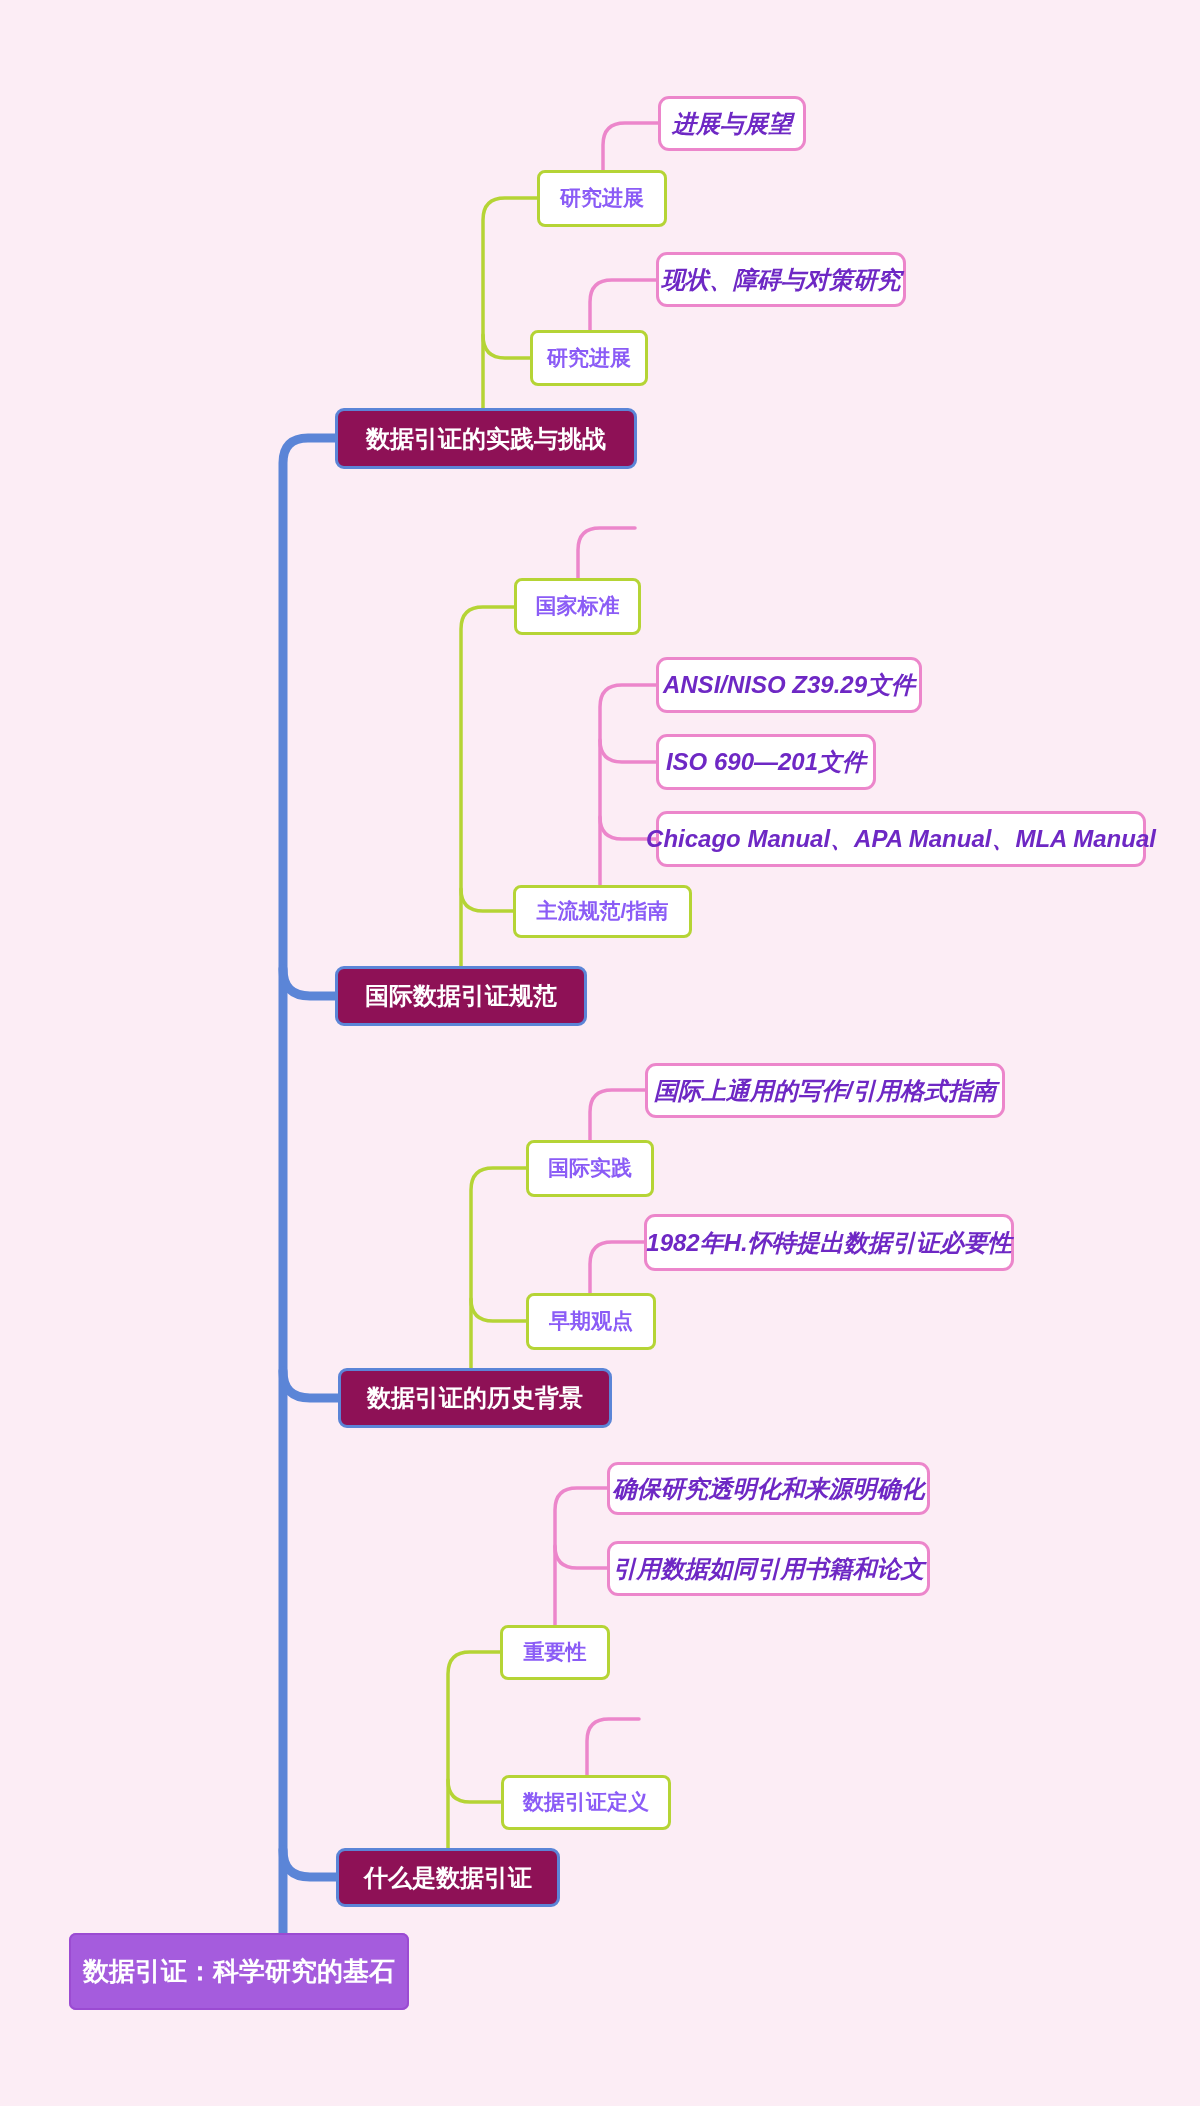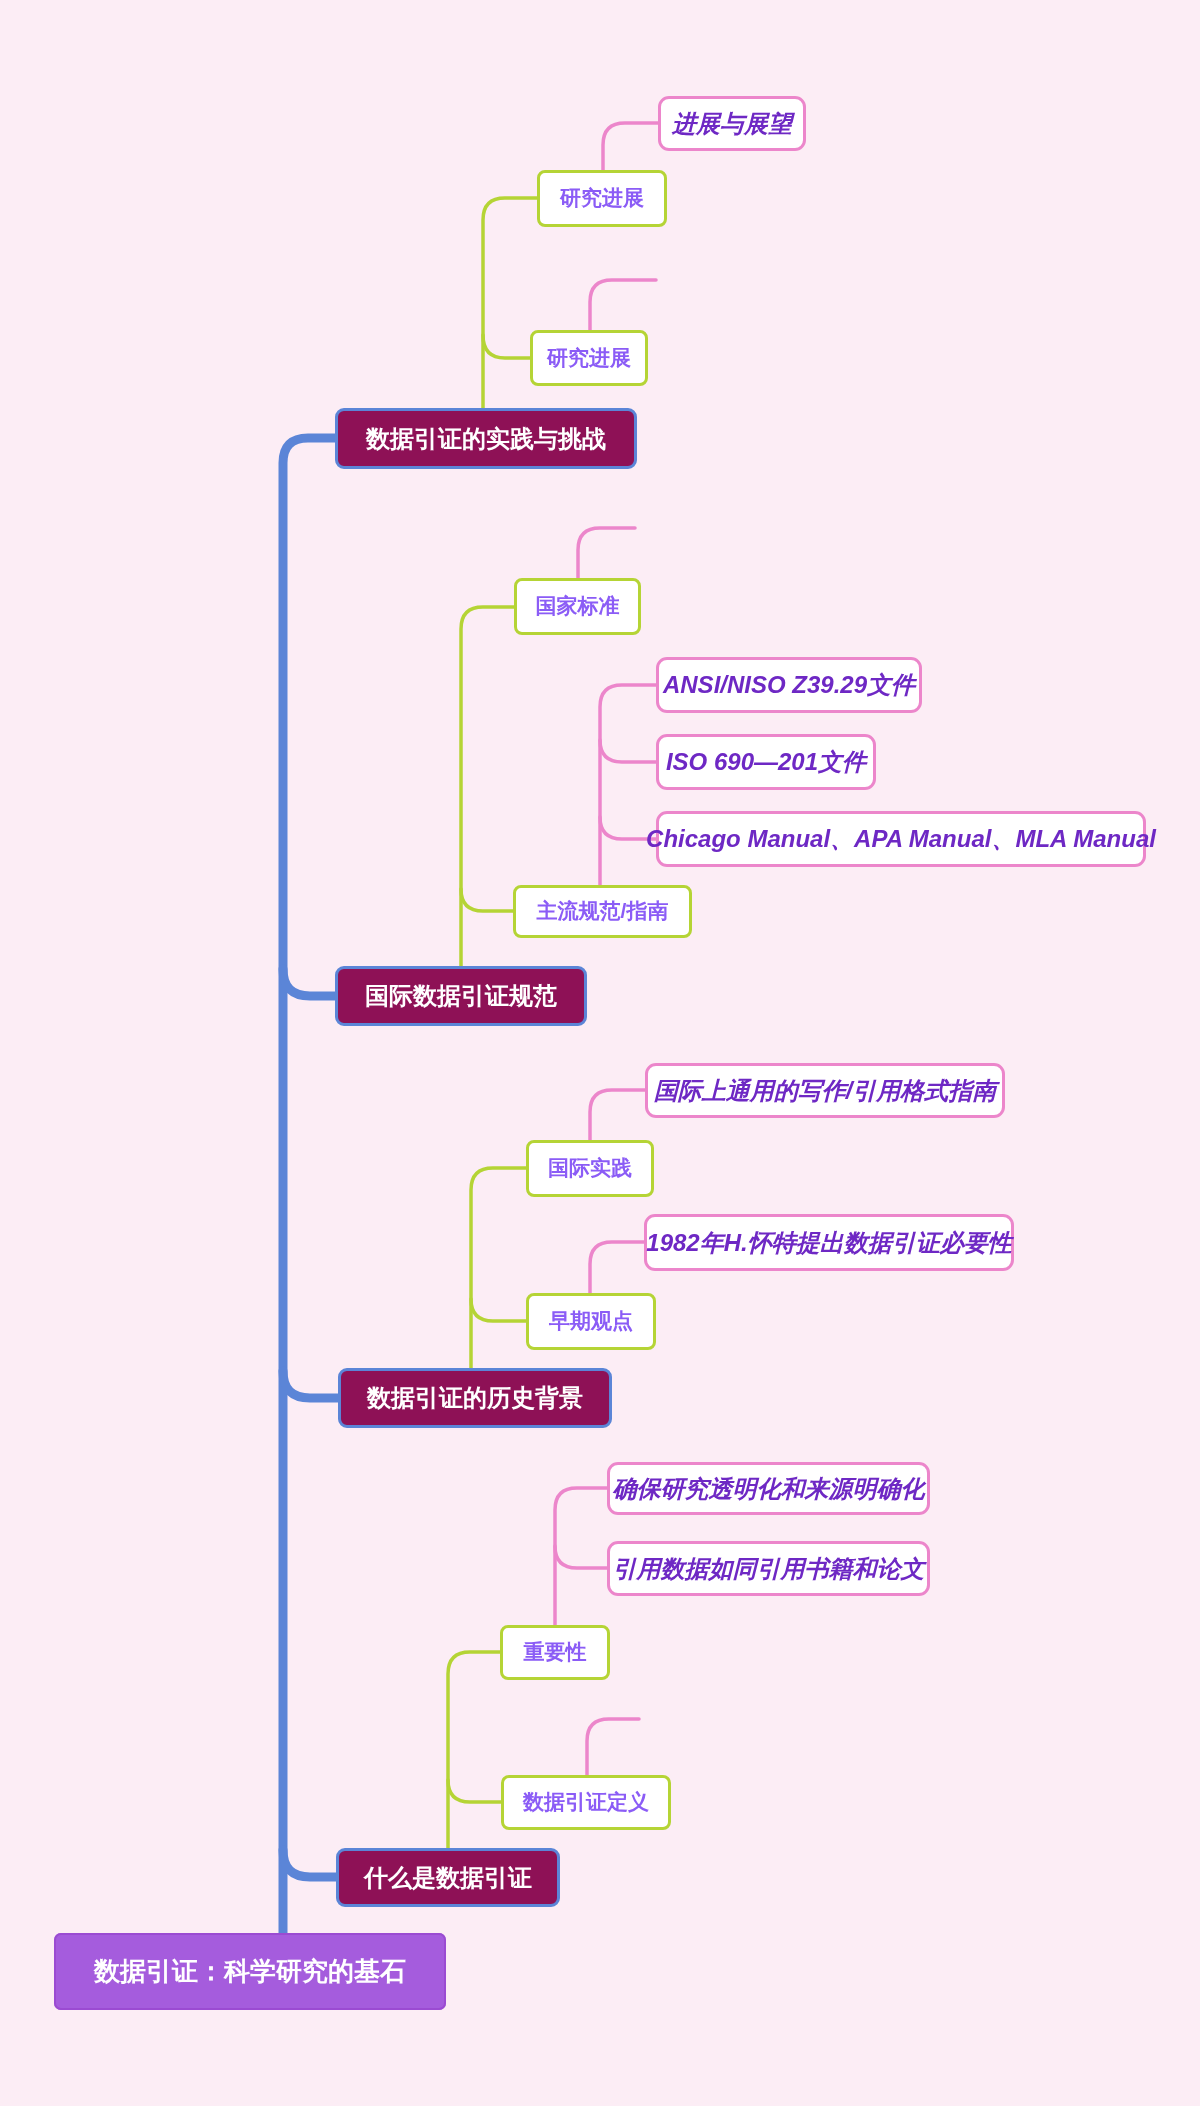--- a/index.html
+++ b/index.html
@@ -84,20 +84,21 @@
     <path d="M 590 1293 L 590 1264 Q 590 1242 612 1242 L 644 1242" stroke="#EC86CB" stroke-width="3.5" stroke-linecap="round"></path>
     <path d="M 555 1625 L 555 1510 Q 555 1488 577 1488 L 607 1488" stroke="#EC86CB" stroke-width="3.5" stroke-linecap="round"></path>
     <path d="M 555 1546 Q 555 1568 577 1568 L 607 1568" stroke="#EC86CB" stroke-width="3.5" stroke-linecap="round"></path>
     <path d="M 587 1775 L 587 1741 Q 587 1719 609 1719 L 639 1719" stroke="#EC86CB" stroke-width="3.5" stroke-linecap="round"></path>
   </svg>
 
   <div class="node leaf-node" style="left:658px; top:96px; width:148px; height:55px;">进展与展望</div>
 
   <div class="node sub-node" style="left:537px; top:170px; width:130px; height:57px;">研究进展</div>
 
+  <div class="node leaf-node" style="left:656px; top:252px; width:250px; height:55px;">现状、障碍与对策研究</div>
 
   <div class="node sub-node" style="left:530px; top:330px; width:118px; height:56px;">研究进展</div>
 
   <div class="node main-node" style="left:335px; top:408px; width:302px; height:61px;">数据引证的实践与挑战</div>
 
 
   <div class="node sub-node" style="left:514px; top:578px; width:127px; height:57px;">国家标准</div>
 
   <div class="node leaf-node" style="left:656px; top:657px; width:266px; height:56px;">ANSI/NISO Z39.29文件</div>
 
@@ -123,15 +124,15 @@
 
   <div class="node leaf-node" style="left:607px; top:1541px; width:323px; height:55px;">引用数据如同引用书籍和论文</div>
 
   <div class="node sub-node" style="left:500px; top:1625px; width:110px; height:55px;">重要性</div>
 
 
   <div class="node sub-node" style="left:501px; top:1775px; width:170px; height:55px;">数据引证定义</div>
 
   <div class="node main-node" style="left:336px; top:1848px; width:224px; height:59px;">什么是数据引证</div>
 
-  <div class="node root-node" style="left:54px; top:1933px; width:392px; height:77px;">数据引证：科学研究的基石</div>
+  <div class="node root-node" style="left:69px; top:1933px; width:340px; height:77px;">数据引证：科学研究的基石</div>
 
 </div>
 
 </body></html>

